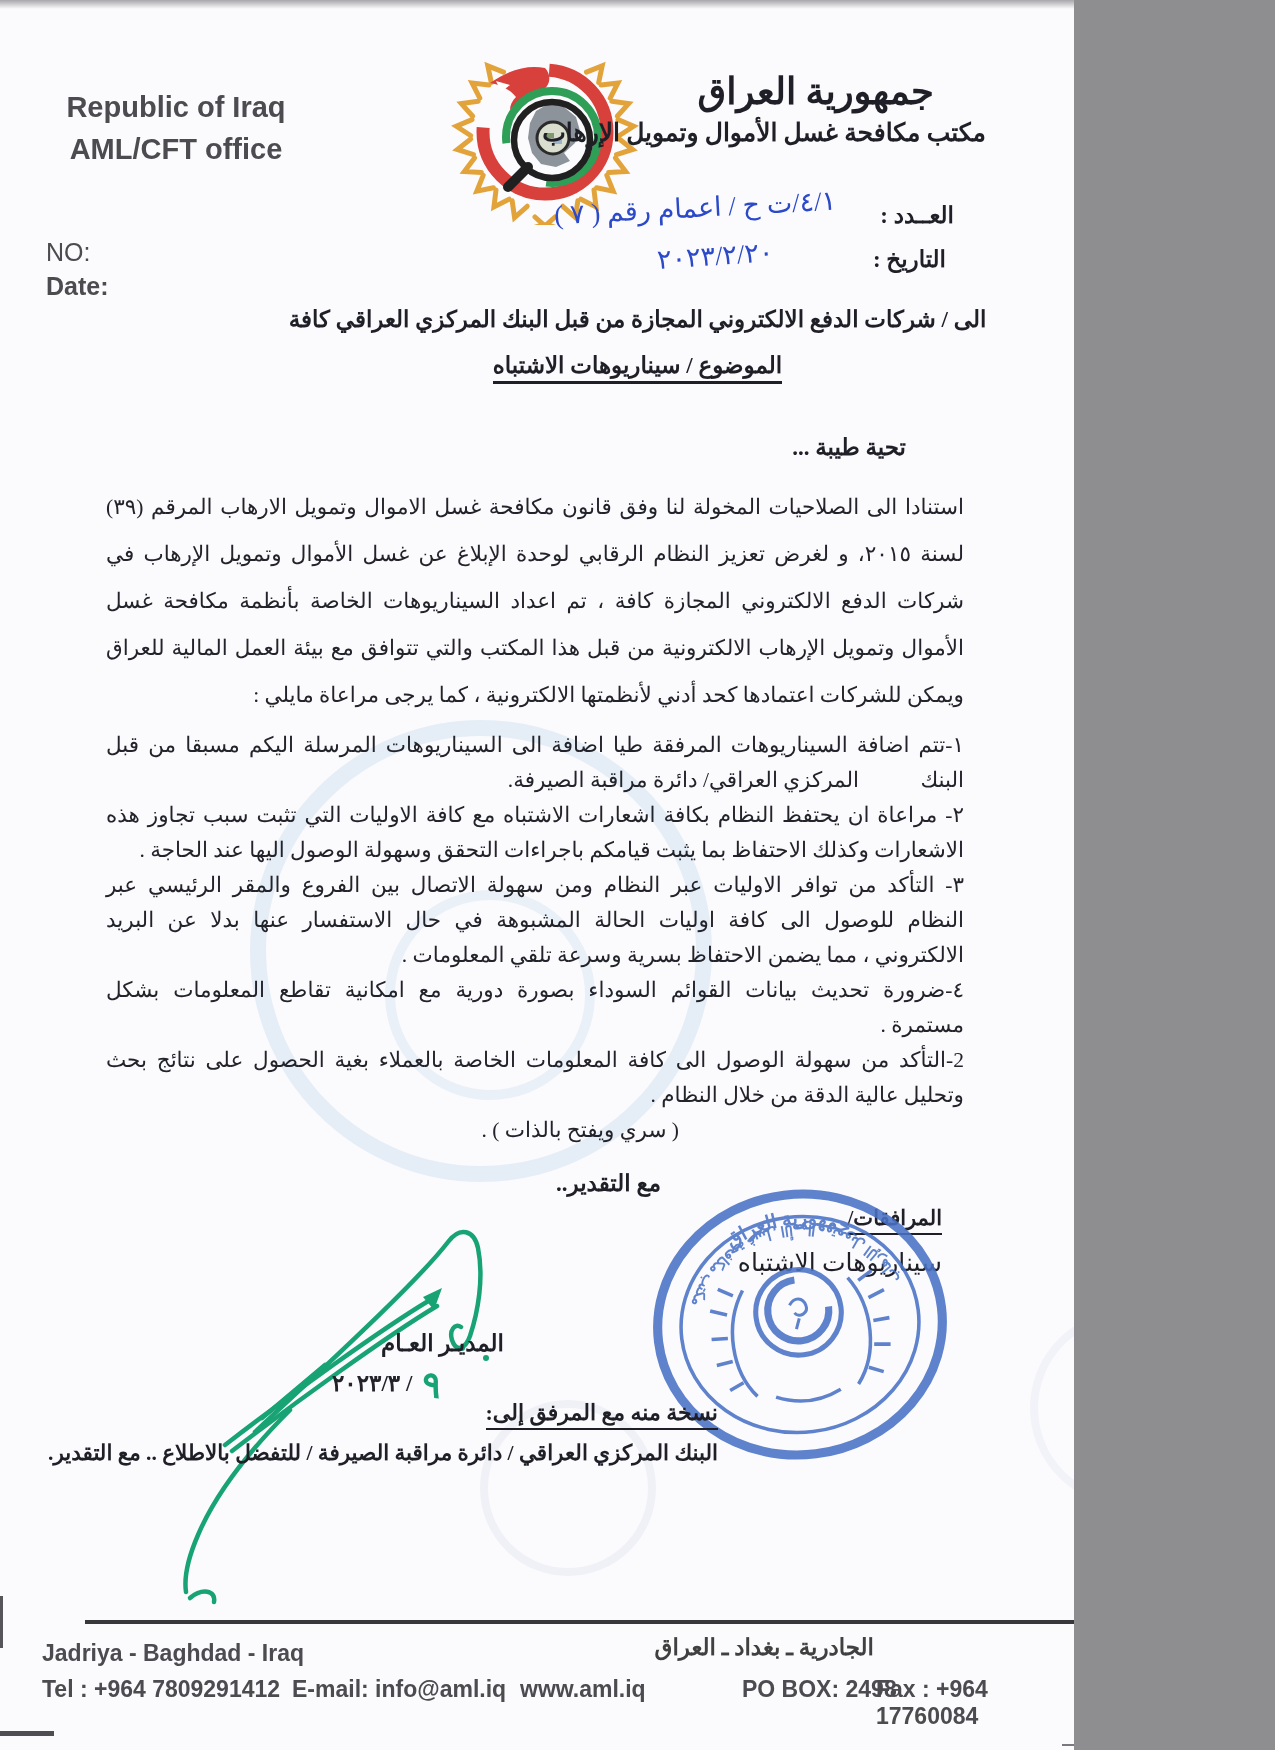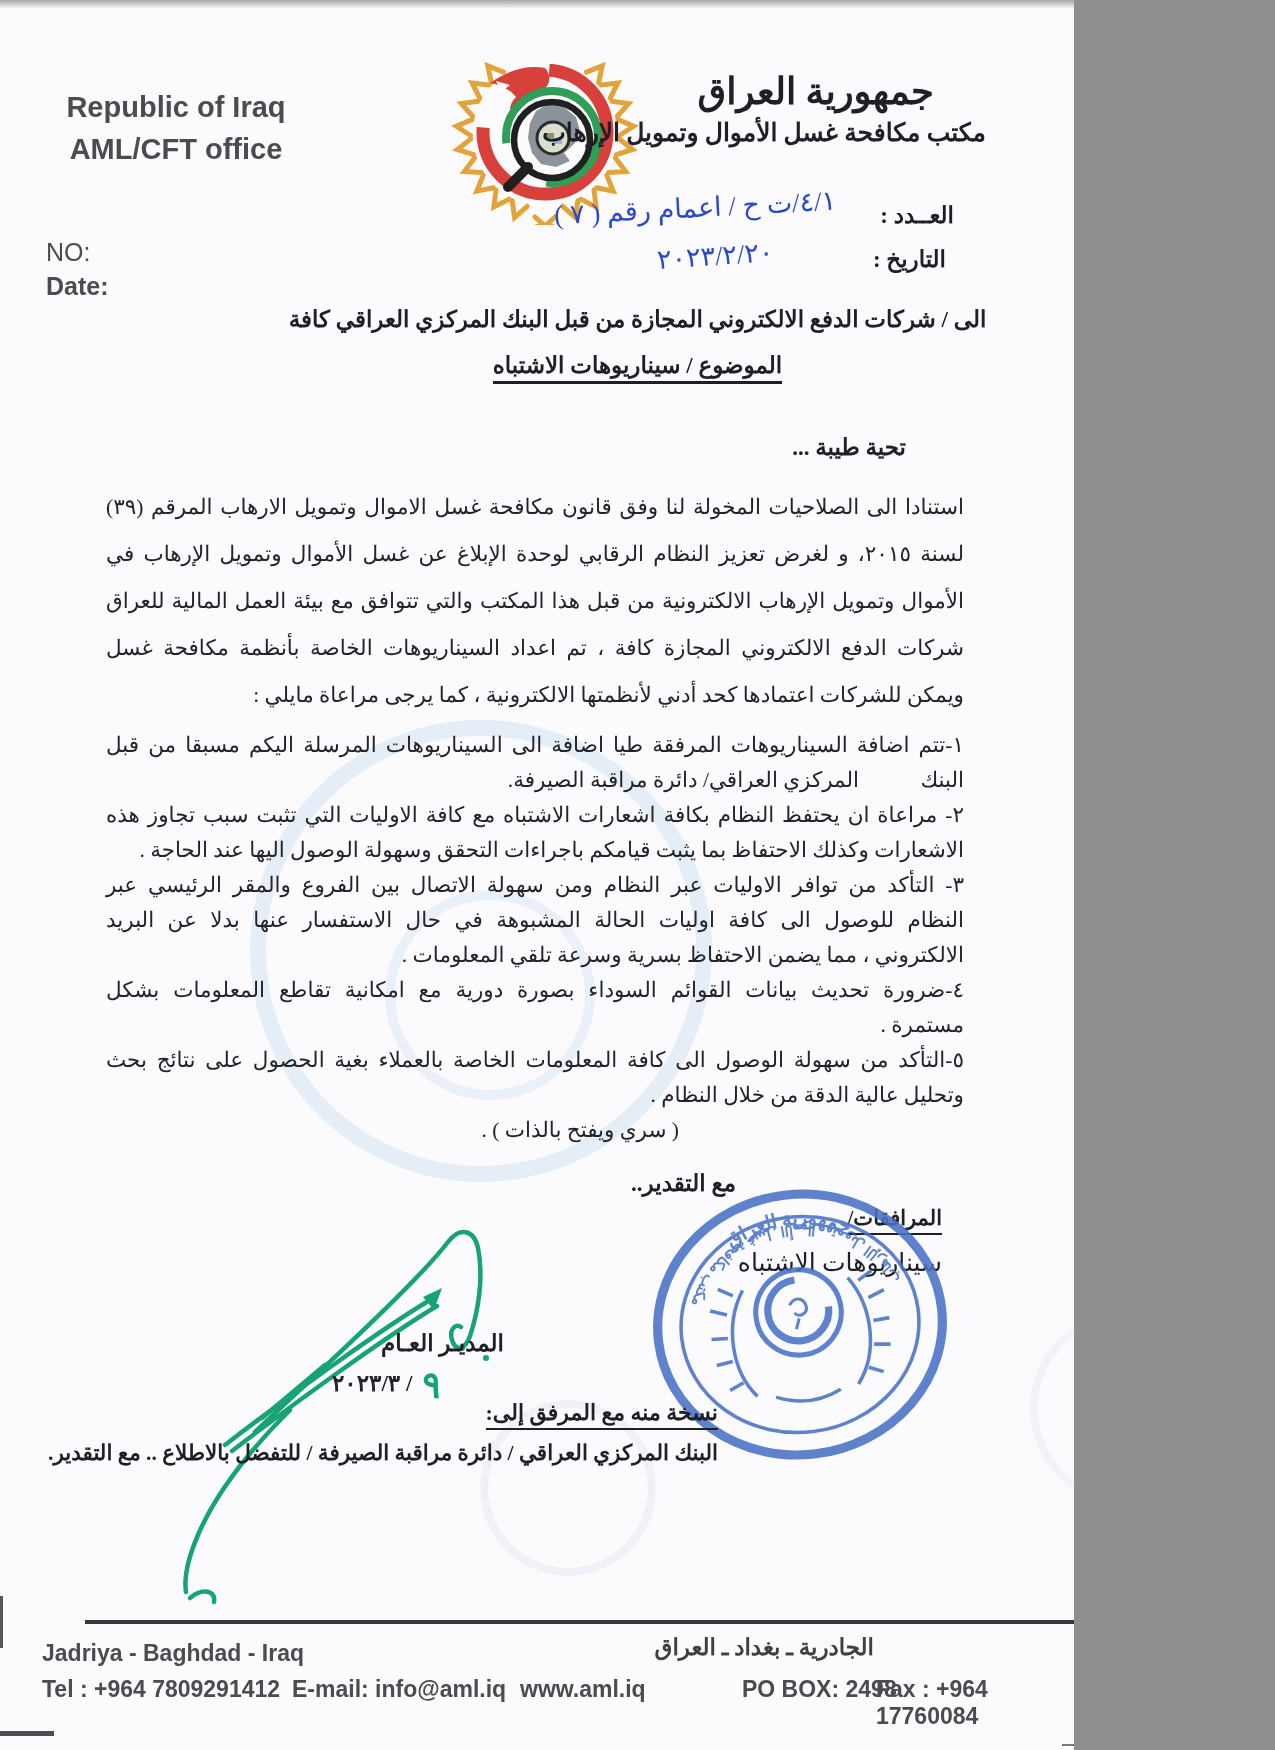--- a/index.html
+++ b/index.html
@@ -39,21 +39,21 @@
   
   .body-lines{left:106px;right:110px;top:484px;}
   .ln{font-size:21.5px;color:#23232b;font-weight:500;direction:rtl;}
   .ln.i{line-height:47px;height:47px;}
   .ln.t{line-height:35px;height:35px;}
   .jst{text-align:justify;text-align-last:justify;}
   .rgt{text-align:right;}
   .ind1{margin-right:105px;}
   .ind2{margin-right:285px;}
   .gap{margin-top:9px;}
-  .closing{left:556px;top:1170px;width:180px;text-align:right;font-size:23px;font-weight:700;}
+  .closing{left:556px;top:1170px;width:180px;text-align:left;font-size:23px;font-weight:700;}
   
   .attach-title{right:132px;top:1206px;font-size:21px;font-weight:700;border-bottom:2px solid #1f1f28;padding-bottom:2px;}
   .attach-item{right:132px;top:1248px;font-size:25px;font-weight:500;}
   .mgr-title{left:350px;top:1330px;width:185px;text-align:center;font-size:23px;font-weight:700;}
   .sig-date{left:332px;top:1370px;display:flex;align-items:flex-start;gap:10px;}
   .sig-date .printed{font-size:23px;font-weight:700;color:#23232b;}
   .sig-date .day{font-size:36px;line-height:30px;font-weight:700;color:#17a374;transform:rotate(7deg);}
   .stamp-svg{left:645px;top:1182px;opacity:.88;}
   .sig-svg{left:140px;top:1180px;}
   .copy-title{right:356px;top:1400px;font-size:22px;font-weight:700;border-bottom:2.5px solid #1f1f28;padding-bottom:2px;}
@@ -138,33 +138,33 @@
 
   <div class="abs ar to-line">الى / شركات الدفع الالكتروني المجازة من قبل البنك المركزي العراقي كافة</div>
   <div class="abs ar subj-line">
     <span>الموضوع / سيناريوهات الاشتباه</span>
   </div>
   <div class="abs ar greeting">تحية طيبة ...</div>
 
   <div class="abs body-lines">
     <div class="ln i jst">استنادا الى الصلاحيات المخولة لنا وفق قانون مكافحة غسل الاموال وتمويل الارهاب المرقم (٣٩)</div>
     <div class="ln i jst">لسنة ٢٠١٥، و لغرض تعزيز النظام الرقابي لوحدة الإبلاغ عن غسل الأموال وتمويل الإرهاب في</div>
+    <div class="ln i jst">شركات الدفع الالكتروني المجازة كافة ، تم اعداد السيناريوهات الخاصة بأنظمة مكافحة غسل</div>
     <div class="ln i jst">الأموال وتمويل الإرهاب الالكترونية من قبل هذا المكتب والتي تتوافق مع بيئة العمل المالية للعراق</div>
-    <div class="ln i jst">شركات الدفع الالكتروني المجازة كافة ، تم اعداد السيناريوهات الخاصة بأنظمة مكافحة غسل</div>
     <div class="ln i rgt">ويمكن للشركات اعتمادها كحد أدني لأنظمتها الالكترونية ، كما يرجى مراعاة مايلي :</div>
     <div class="ln t jst gap">١-تتم اضافة السيناريوهات المرفقة طيا اضافة الى السيناريوهات المرسلة اليكم مسبقا من قبل البنك</div>
     <div class="ln t rgt ind1">المركزي العراقي/ دائرة مراقبة الصيرفة.</div>
     <div class="ln t jst">٢- مراعاة ان يحتفظ النظام بكافة اشعارات الاشتباه مع كافة الاوليات التي تثبت سبب تجاوز هذه</div>
     <div class="ln t rgt">الاشعارات وكذلك الاحتفاظ بما يثبت قيامكم باجراءات التحقق وسهولة الوصول اليها عند الحاجة .</div>
     <div class="ln t jst">٣- التأكد من توافر الاوليات عبر النظام ومن سهولة الاتصال بين الفروع والمقر الرئيسي عبر</div>
     <div class="ln t jst">النظام للوصول الى كافة اوليات الحالة المشبوهة في حال الاستفسار عنها بدلا عن البريد</div>
     <div class="ln t rgt">الالكتروني ، مما يضمن الاحتفاظ بسرية وسرعة تلقي المعلومات .</div>
     <div class="ln t jst">٤-ضرورة تحديث بيانات القوائم السوداء بصورة دورية مع امكانية تقاطع المعلومات بشكل</div>
     <div class="ln t rgt">مستمرة .</div>
-    <div class="ln t jst">٥-التأكد من سهولة الوصول الى كافة المعلومات الخاصة بالعملاء بغية الحصول على نتائج بحث</div>
+    <div class="ln t jst">2-التأكد من سهولة الوصول الى كافة المعلومات الخاصة بالعملاء بغية الحصول على نتائج بحث</div>
     <div class="ln t rgt">وتحليل عالية الدقة من خلال النظام .</div>
     <div class="ln t rgt ind2">( سري ويفتح بالذات ) .</div>
   </div>
 
   <div class="abs ar closing">مع التقدير..</div>
 
   <div class="abs ar attach-title">المرافقات/</div>
   <div class="abs ar attach-item">سيناريوهات الاشتباه</div>
 
   <svg class="abs stamp-svg" width="310" height="285" viewBox="0 0 300 280">

